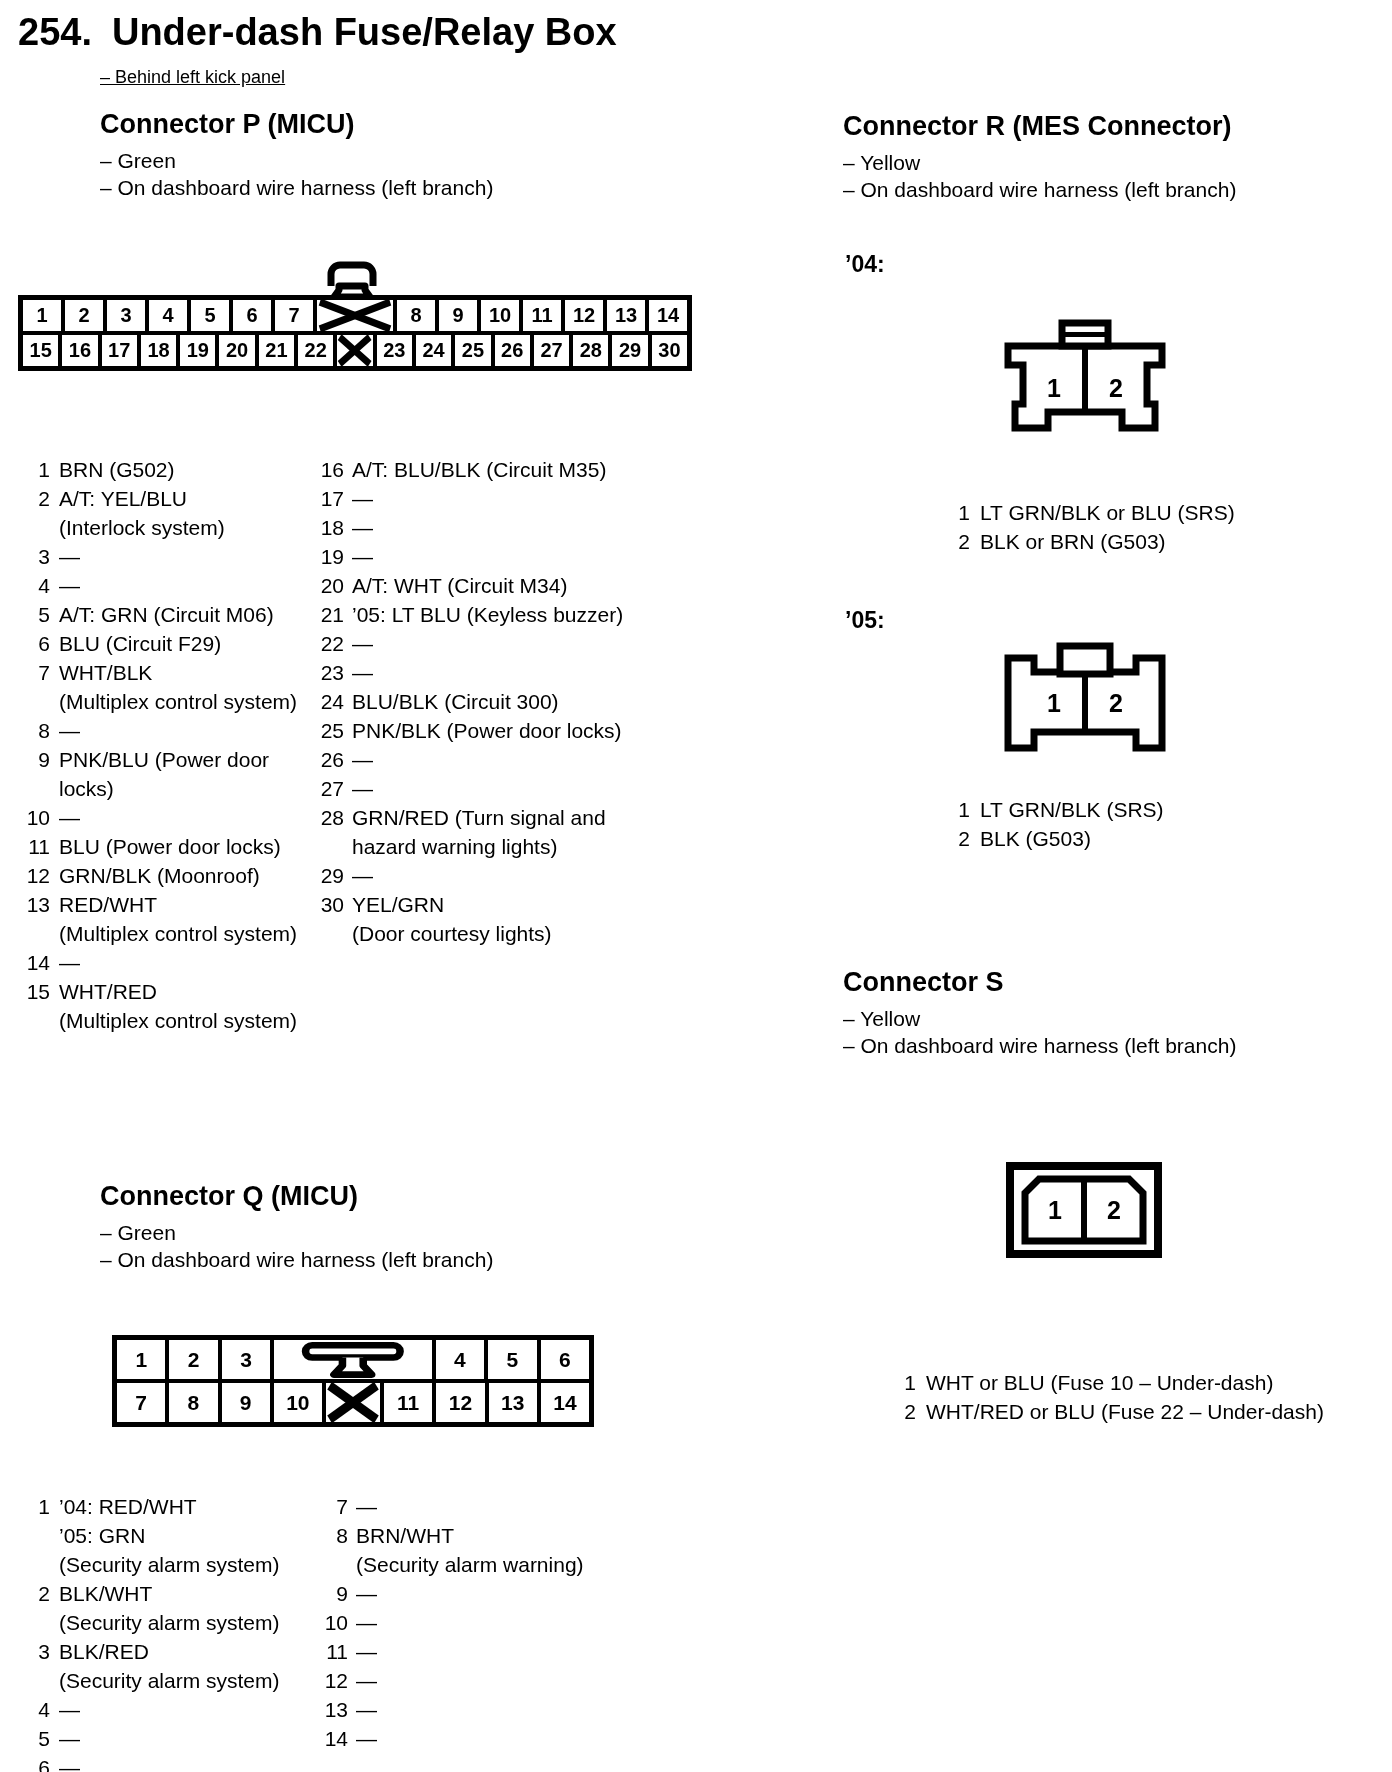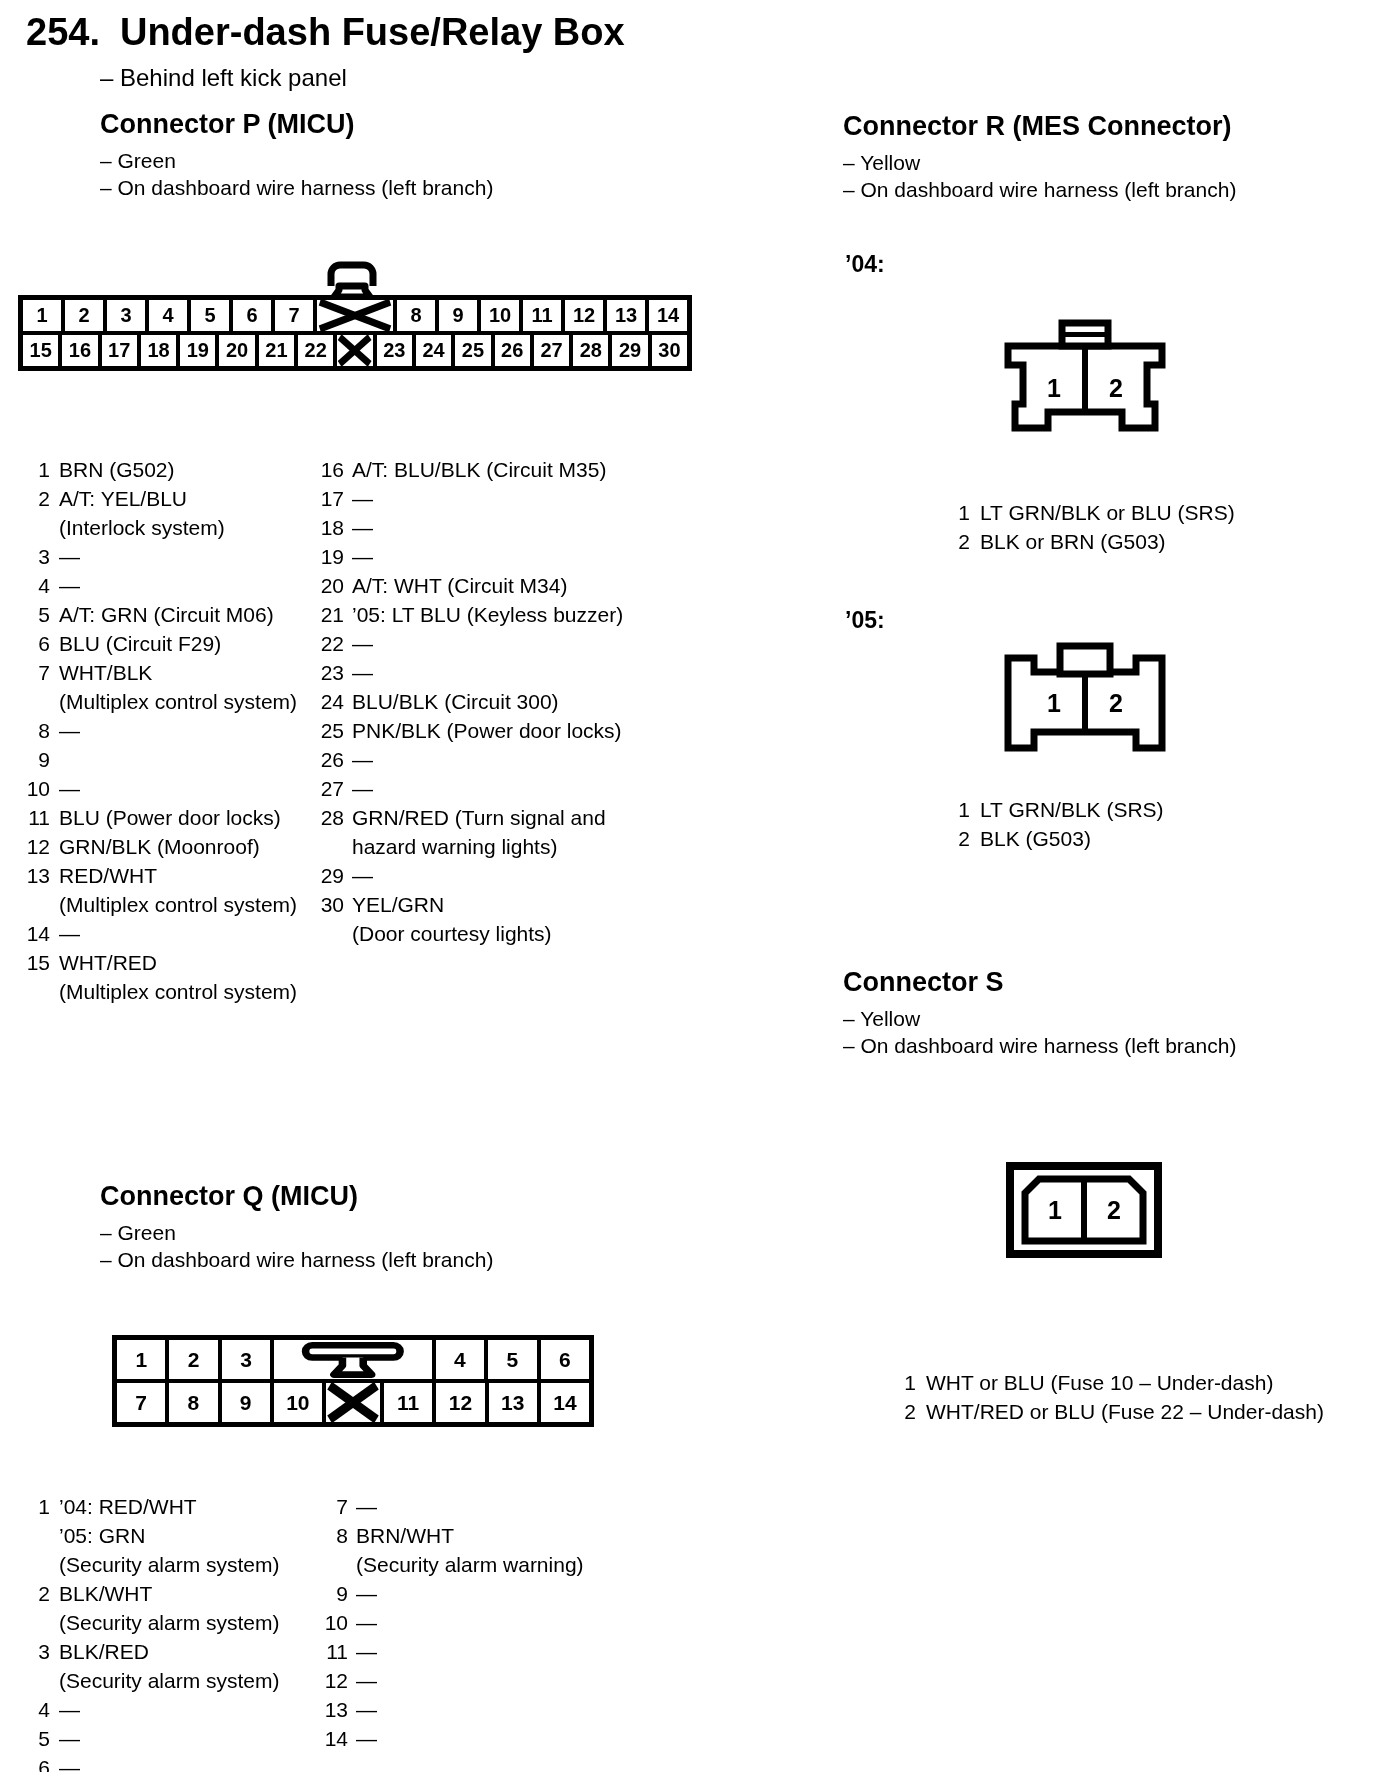--- a/index.html
+++ b/index.html
@@ -1,20 +1,20 @@
 <!DOCTYPE html>
 <html><head>
 <meta charset="utf-8">
 <style>
   html,body{margin:0;padding:0;background:#fff;}
   .page{position:relative;width:1392px;height:1772px;background:#fff;color:#000;
         font-family:"Liberation Sans",sans-serif;overflow:hidden;}
   .abs{position:absolute;}
   .title-row{display:flex;gap:20px;font-weight:bold;font-size:38px;line-height:44px;}
-  .subtitle{font-size:24px;line-height:27px;}
+  .subtitle{font-size:18px;line-height:27px;text-decoration:underline;}
   .conn-head{font-size:27px;font-weight:bold;line-height:28px;margin:0 0 9px 0;}
   .note{font-size:21px;line-height:27px;}
   .year-label{font-size:23px;font-weight:bold;line-height:28px;}
 
   
   .connbox{background:#000;padding:5px;display:flex;flex-direction:column;gap:4px;}
   .connrow{display:flex;gap:4px;}
   .prow{height:31px;}
   .qrow{height:39px;}
   .cell{flex:1;background:#fff;display:flex;align-items:center;justify-content:center;
@@ -38,21 +38,21 @@
 
   .conn-svg rect,.conn-svg path{stroke:#000;stroke-linejoin:miter;}
   .conn-svg line{stroke:#000;}
   svg text{font-family:"Liberation Sans",sans-serif;font-weight:bold;fill:#000;}
 </style>
 </head>
 <body>
 
 <div class="page">
 
-  <div class="abs title-row" style="left:18px;top:10px;margin-left:8px;">
+  <div class="abs title-row" style="left:18px;top:10px;">
     <span>254.</span>
     <span>Under-dash Fuse/Relay Box</span>
   </div>
   <div class="abs subtitle" style="left:100px;top:64px;">– Behind left kick panel</div>
 
   <div class="abs" style="left:100px;top:110px;">
     <h2 class="conn-head">Connector P (MICU)</h2>
     <div class="note">– Green</div>
     <div class="note">– On dashboard wire harness (left branch)</div>
   </div>
@@ -142,20 +142,21 @@
         <span class="pin-num">7</span>
         <span class="pin-desc">WHT/BLK
 (Multiplex control system)</span>
       </div>
       <div class="pin-row">
         <span class="pin-num">8</span>
         <span class="pin-desc">—</span>
       </div>
       <div class="pin-row">
         <span class="pin-num">9</span>
+        <span class="pin-desc">PNK/BLU (Power door locks)</span>
       </div>
       <div class="pin-row">
         <span class="pin-num">10</span>
         <span class="pin-desc">—</span>
       </div>
       <div class="pin-row">
         <span class="pin-num">11</span>
         <span class="pin-desc">BLU (Power door locks)</span>
       </div>
       <div class="pin-row">

